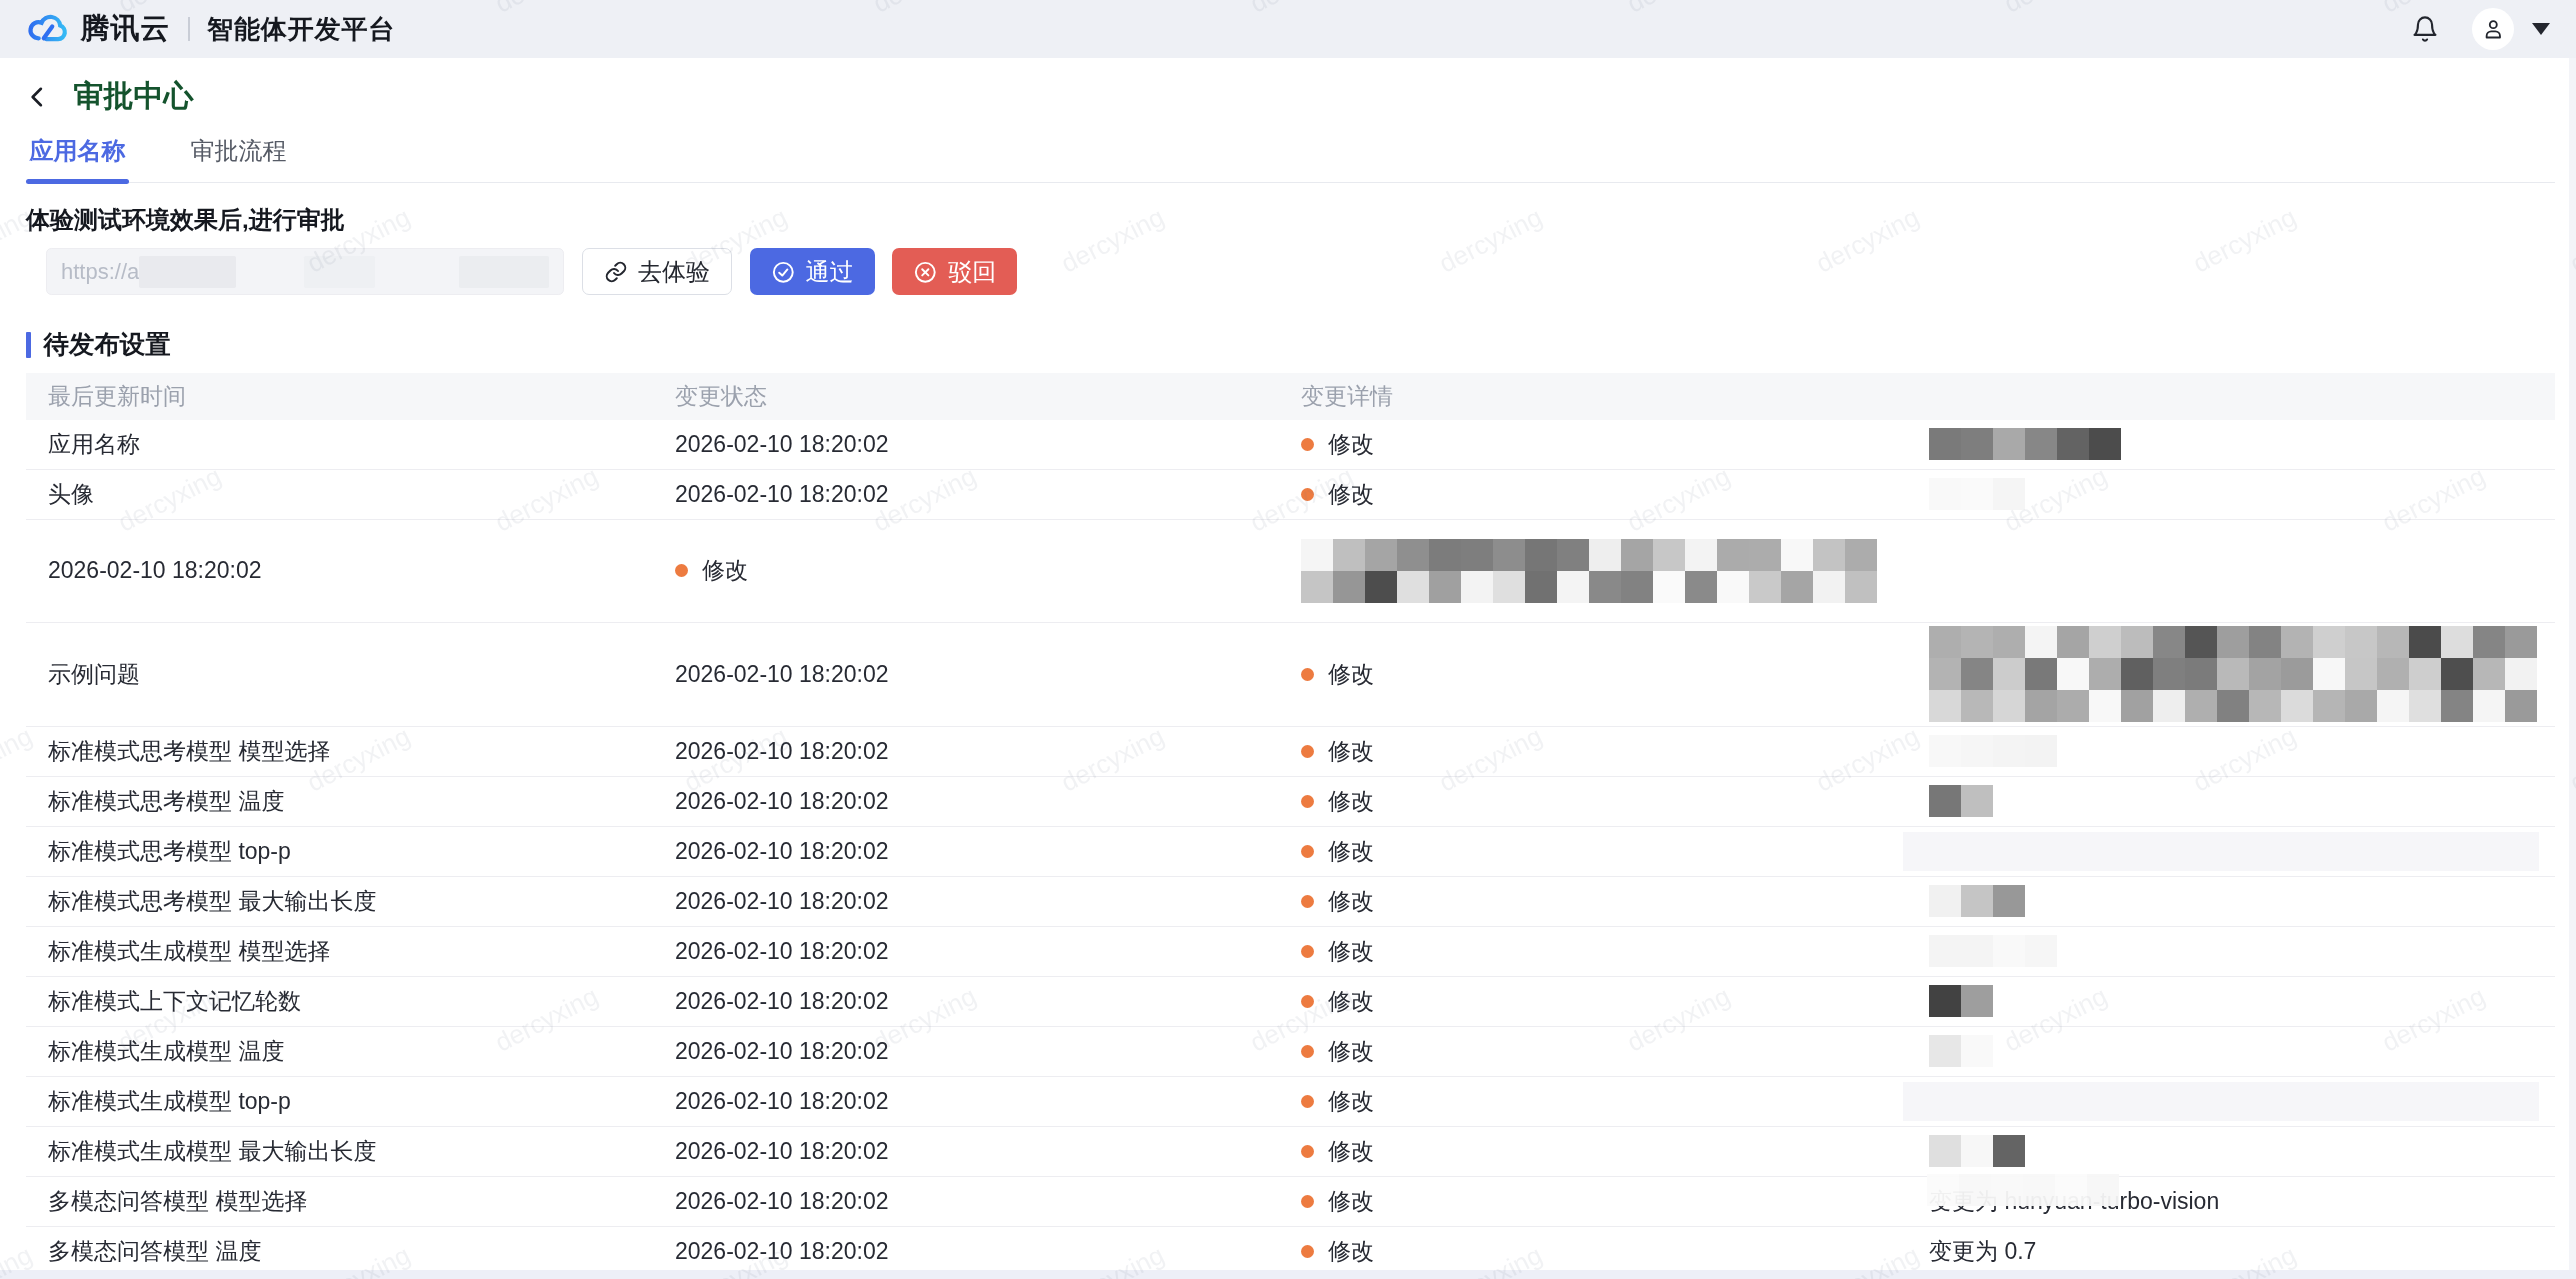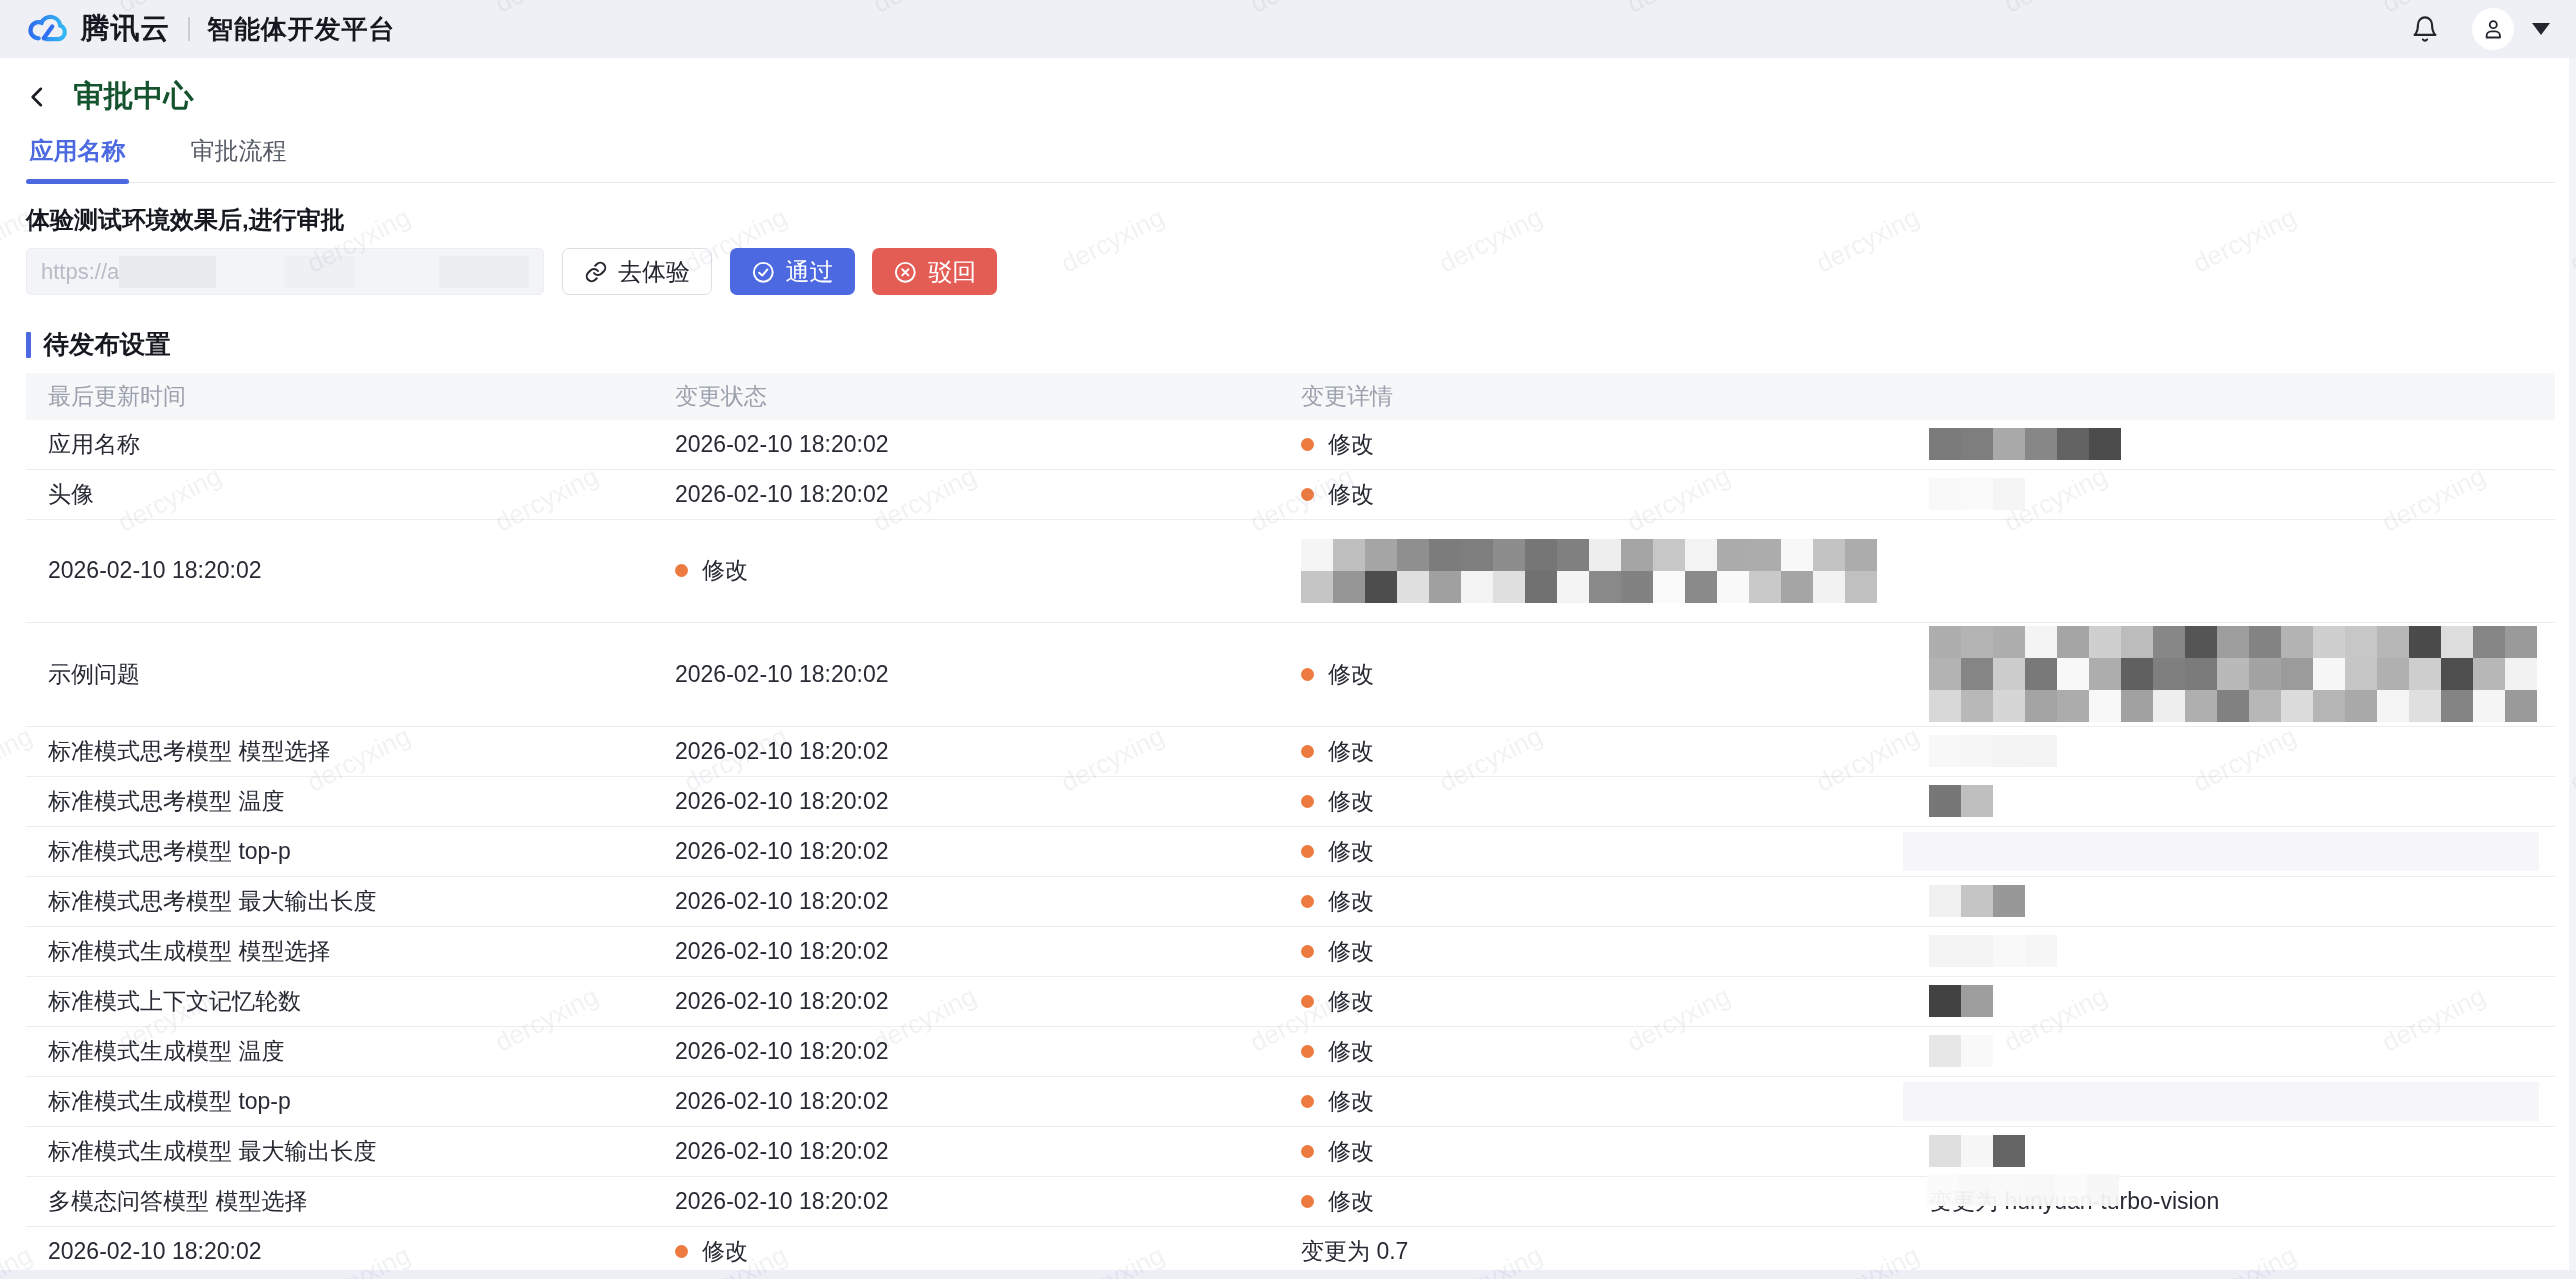--- a/index.html
+++ b/index.html
@@ -27,21 +27,21 @@
   .caret{width:0;height:0;border-left:9.7px solid transparent;border-right:9.7px solid transparent;border-top:12.3px solid #23262e;margin-left:-12.3px;}
   
   .main{padding:0 21px 0 26px;position:relative;z-index:2;}
   .page-header{margin-top:17.5px;height:42px;display:flex;align-items:center;gap:23px;}
   .page-title{font-size:30px;font-weight:700;color:#14532d;}
   .tabs{margin-top:7px;display:flex;gap:58px;border-bottom:1.8px solid #e8eaef;}
   .tab{font-size:24px;color:#565b66;padding:10.5px 3.5px 15px;position:relative;cursor:pointer;}
   .tab.active{color:var(--accent);font-weight:700;}
   .tab.active::after{content:"";position:absolute;left:0;right:0;bottom:-1.8px;height:5.3px;border-radius:2.6px;background:var(--accent);}
   .hint{margin-top:21px;font-size:24px;font-weight:700;color:#15181f;}
-  .action-row{margin-top:12.3px;display:flex;align-items:center;gap:17.5px;}
+  .action-row{margin-top:12.3px;display:flex;align-items:center;gap:17.5px;margin-left:20px;}
   .url-input{width:518px;height:47px;background:#f3f4f7;border:0.9px solid #ededf1;border-radius:5.3px;display:flex;align-items:center;padding:0 14px;gap:0;overflow:hidden;}
   .url-text{color:#b7bcc7;font-size:22px;white-space:nowrap;}
   .redact{height:32px;background:#e9eaee;display:inline-block;border-radius:1.8px;}
   .r1{width:132px;}
   .r2{width:97px;margin-left:68px;background:#eef0f3;}
   .r3{width:123px;margin-left:84px;background:#ebedf0;}
   .btn{height:47px;border-radius:7px;font-size:24px;display:inline-flex;align-items:center;gap:10.5px;padding:0 21px;cursor:pointer;border:none;font-family:inherit;}
   .btn-try{background:#ffffff;border:1.8px solid #dcdfe6;color:#23262e;margin-left:0;}
   .btn-approve{background:var(--accent);color:#ffffff;}
   .btn-reject{background:var(--danger);color:#ffffff;}
@@ -462,20 +462,21 @@
               <span class="mcell" style="background: rgb(251, 251, 251);"></span>
               <span class="mcell" style="background: rgb(248, 248, 248);"></span>
               <span class="mcell" style="background: rgb(249, 249, 249);"></span>
               <span class="mcell" style="background: rgb(248, 248, 248);"></span>
               <span class="mcell" style="background: rgb(251, 251, 251);"></span>
               <span class="mcell" style="background: rgb(247, 247, 247);"></span>
             </div>
           </div>
   </div>
         <div class="t-row">
+    <div class="cell">多模态问答模型 温度</div>
     <div class="cell">2026-02-10 18:20:02</div>
     <div class="cell cell-status">
       <span class="dot"></span>
       <span>修改</span>
     </div>
     <div class="cell cell-detail">
             <span class="detail-text">变更为 0.7</span>
           </div>
   </div>
       </div>

